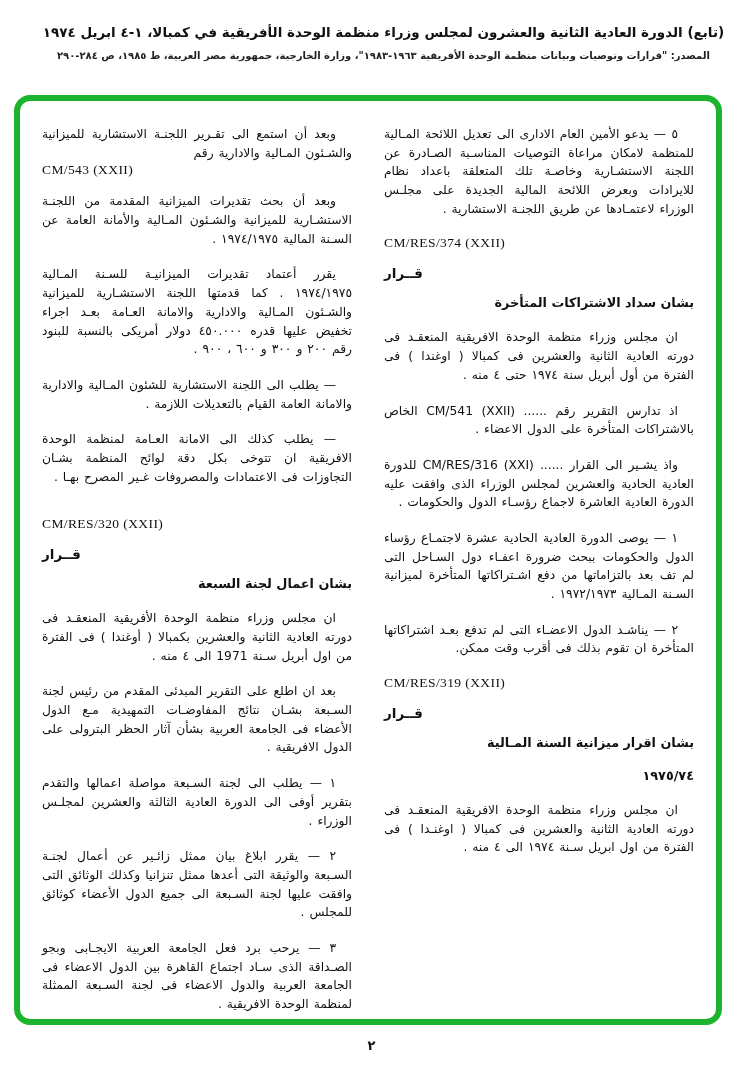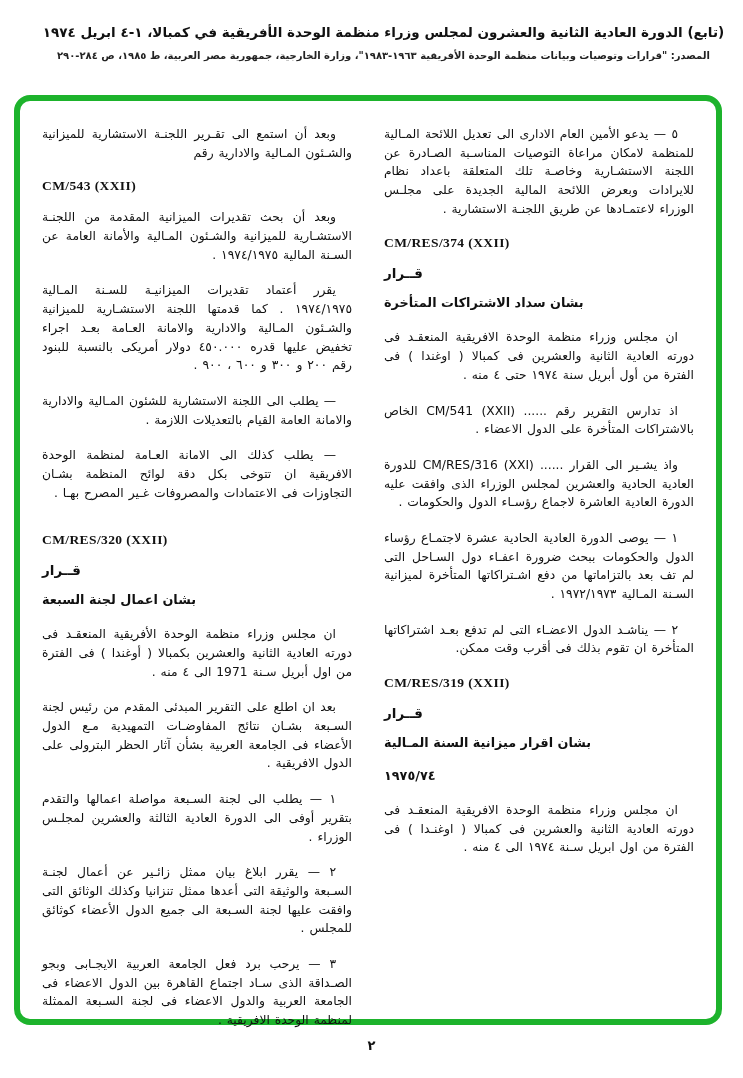--- a/index.html
+++ b/index.html
@@ -23,29 +23,29 @@
   .columns{display:flex;direction:rtl;gap:32px;height:100%;}
   .col{width:312px;direction:rtl;}
   
   .p{
     font-size:12.3px;line-height:1.52;text-align:justify;
     text-indent:16px;margin:0 0 17px 0;word-spacing:1px;
   }
   .code{
     direction:ltr;text-align:left;unicode-bidi:embed;
     font-family:"Liberation Serif","DejaVu Serif",serif;
-    font-weight:700;font-size:13.5px;letter-spacing:.4px;
+    font-weight:400;font-size:13.5px;letter-spacing:.4px;
     margin:10px 0 14px 0;
   }
   .h{
     text-align:left;font-weight:bold;font-size:13.5px;
     margin:4px 0 14px 0;
   }
   .sub{
-    text-align:left;font-weight:bold;font-size:12.8px;
+    text-align:right;font-weight:bold;font-size:12.8px;
     margin:8px 0 18px 0;
   }
   .gap-lg{margin-top:30px;}
   
   .pageno{
     position:absolute;left:0;top:1038px;width:743px;text-align:center;
     font-size:13px;font-weight:bold;
   }
 </style>
 </head>
@@ -70,21 +70,21 @@
       <div class="p">١ — يوصى الدورة العادية الحادية عشرة لاجتمـاع رؤساء الدول والحكومات ببحث ضرورة اعفـاء دول السـاحل التى لم تف بعد بالتزاماتها من دفع اشـتراكاتها المتأخرة لميزانية السـنة المـالية ١٩٧٢/١٩٧٣ .</div>
       <div class="p">٢ — يناشـد الدول الاعضـاء التى لم تدفع بعـد اشتراكاتها المتأخرة ان تقوم بذلك فى أقرب وقت ممكن.</div>
       <div class="code">CM/RES/319 (XXII)</div>
       <div class="h">قــرار</div>
       <div class="sub">بشان اقرار ميزانية السنة المـالية</div>
       <div class="sub">١٩٧٥/٧٤</div>
       <div class="p">ان مجلس وزراء منظمة الوحدة الافريقية المنعقـد فى دورته العادية الثانية والعشرين فى كمبالا ( اوغنـدا ) فى الفترة من اول ابريل سـنة ١٩٧٤ الى ٤ منه .</div>
     </div>
 
     <div class="col">
-      <div class="p" style="margin-bottom:16px;">وبعد أن استمع الى تقـرير اللجنـة الاستشارية للميزانية والشـئون المـالية والادارية رقم</div>
+      <div class="p" style="margin-bottom:0;">وبعد أن استمع الى تقـرير اللجنـة الاستشارية للميزانية والشـئون المـالية والادارية رقم</div>
       <div class="code" style="margin-top:0;">CM/543 (XXII)</div>
       <div class="p">وبعد أن بحث تقديرات الميزانية المقدمة من اللجنـة الاستشـارية للميزانية والشـئون المـالية والأمانة العامة عن السـنة المالية ١٩٧٤/١٩٧٥ .</div>
       <div class="p">يقرر أعتماد تقديرات الميزانيـة للسـنة المـالية ١٩٧٤/١٩٧٥ . كما قدمتها اللجنة الاستشـارية للميزانية والشـئون المـالية والادارية والامانة العـامة بعـد اجراء تخفيض عليها قدره ٤٥٠.٠٠٠ دولار أمريكى بالنسبة للبنود رقم ٢٠٠ و ٣٠٠ و ٦٠٠ ، ٩٠٠ .</div>
       <div class="p">— يطلب الى اللجنة الاستشارية للشئون المـالية والادارية والامانة العامة القيام بالتعديلات اللازمة .</div>
       <div class="p">— يطلب كذلك الى الامانة العـامة لمنظمة الوحدة الافريقية ان تتوخى بكل دقة لوائح المنظمة بشـان التجاوزات فى الاعتمادات والمصروفات غـير المصرح بهـا .</div>
       <div class="code gap-lg">CM/RES/320 (XXII)</div>
       <div class="h">قــرار</div>
       <div class="sub">بشان اعمال لجنة السبعة</div>
       <div class="p">ان مجلس وزراء منظمة الوحدة الأفريقية المنعقـد فى دورته العادية الثانية والعشرين بكمبالا ( أوغندا ) فى الفترة من اول أبريل سـنة 1971 الى ٤ منه .</div>
       <div class="p">بعد ان اطلع على التقرير المبدئى المقدم من رئيس لجنة السـبعة بشـان نتائج المفاوضـات التمهيدية مـع الدول الأعضاء فى الجامعة العربية بشأن آثار الحظر البترولى على الدول الافريقية .</div>

